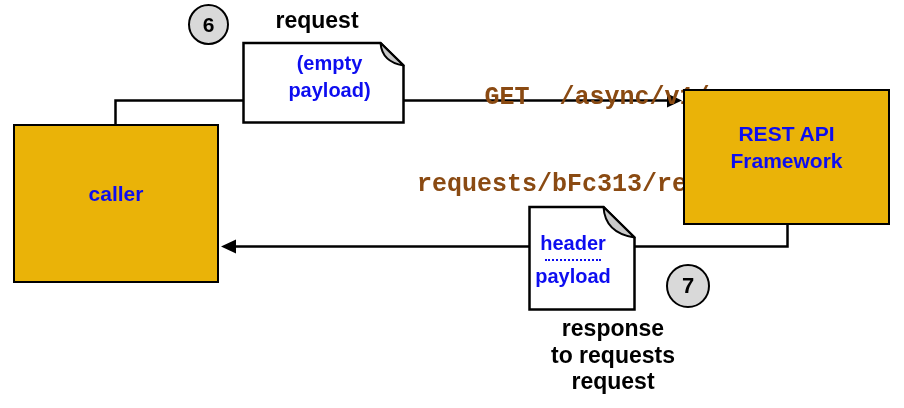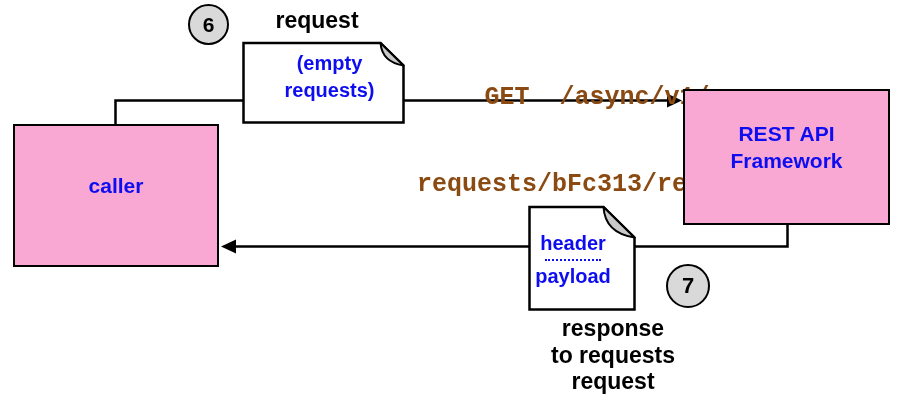--- a/index.html
+++ b/index.html
@@ -21,34 +21,34 @@
   }
   svg.layer { position: absolute; left: 0; top: 0; width: 904px; height: 408px; }
   .conn { stroke: var(--line); stroke-width: 2.5; fill: none; }
   .arrowhead { fill: var(--line); stroke: none; }
   .doc { fill: #ffffff; stroke: var(--line); stroke-width: 2.5; stroke-linejoin: miter; }
   .fold { fill: var(--fold_fill); stroke: var(--line); stroke-width: 2; stroke-linejoin: round; }
 
   .box {
     position: absolute;
     box-sizing: border-box;
-    background: #f9a8d4;
+    background: #eab308;
     border: 2.5px solid var(--line);
     display: flex;
     flex-direction: column;
     align-items: center;
     justify-content: center;
     text-align: center;
     color: var(--blue);
     font-weight: bold;
     font-size: 21px;
     line-height: 27px;
     padding-bottom: 20px;
   }
-  #caller-box { left: 13px; top: 124px; width: 206px; height: 143px; }
+  #caller-box { left: 13px; top: 124px; width: 206px; height: 159px; }
   #rest-box   { left: 683px; top: 89px; width: 207px; height: 136px; }
 
   .black-caption {
     position: absolute;
     color: #000000;
     font-weight: bold;
     font-size: 23px;
     line-height: 26px;
     text-align: center;
   }
@@ -127,21 +127,21 @@
 
   <div class="black-caption" id="request-label">request</div>
 
   <div id="get-label">
     <div>GET  /async/v1/</div>
     <div>requests/bFc313/response</div>
   </div>
 
   <div class="doc-label" id="empty-payload-label">
     <div>(empty</div>
-    <div>requests)</div>
+    <div>payload)</div>
   </div>
 
   <div class="box" id="caller-box">
     <span>caller</span>
   </div>
 
   <div class="box" id="rest-box">
     <span>REST API</span>
     <span>Framework</span>
   </div>

